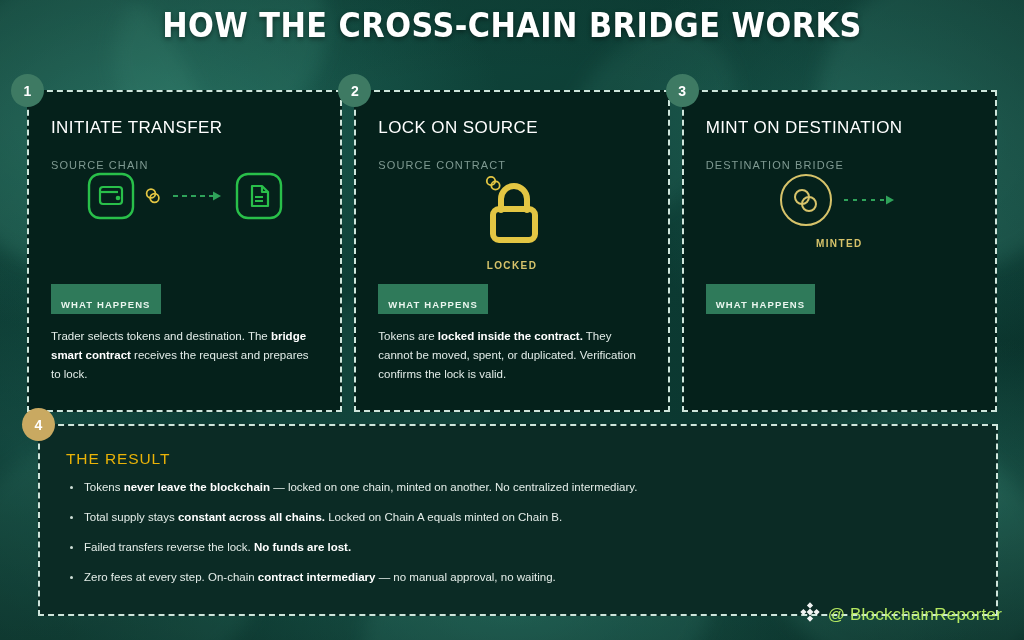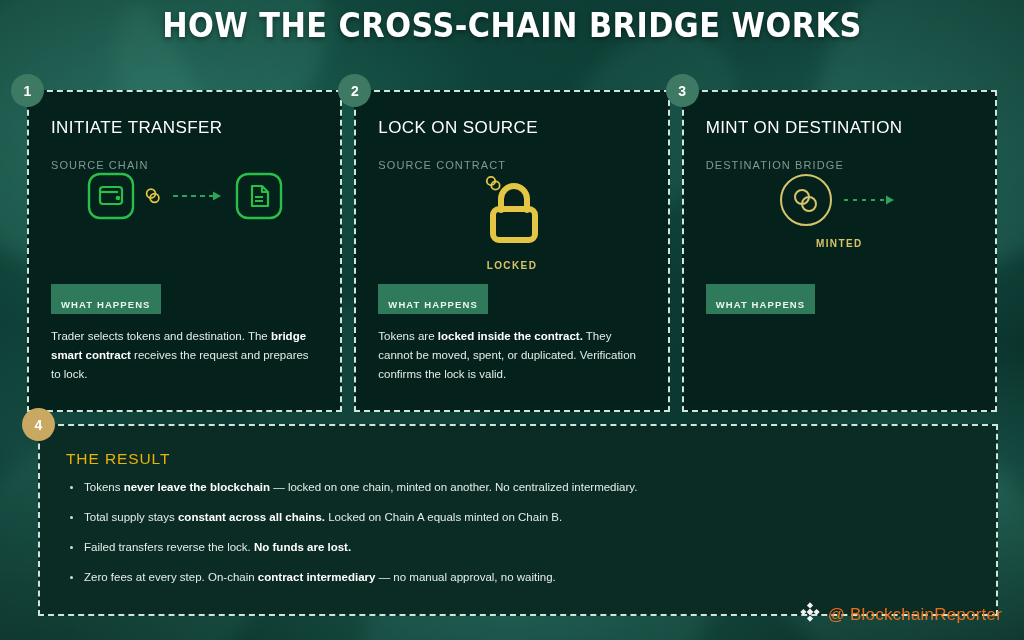--- a/index.html
+++ b/index.html
@@ -193,21 +193,21 @@
   .result-list li b { color: #ffffff; font-weight: 700; }
 
   
   .watermark {
     position: absolute;
     right: 22px;
     bottom: 12px;
     display: flex;
     align-items: center;
     gap: 7px;
-    color: #f97316;
+    color: #bef264;
     font-size: 17px;
     letter-spacing: 0.2px;
     opacity: 0.95;
   }
 </style>
 </head>
 <body>
 
 <div id="infographic">
 

